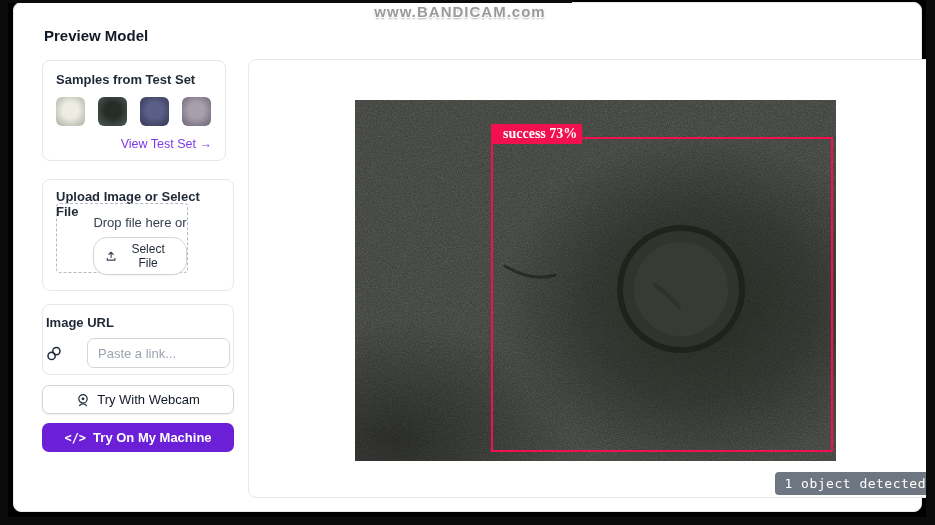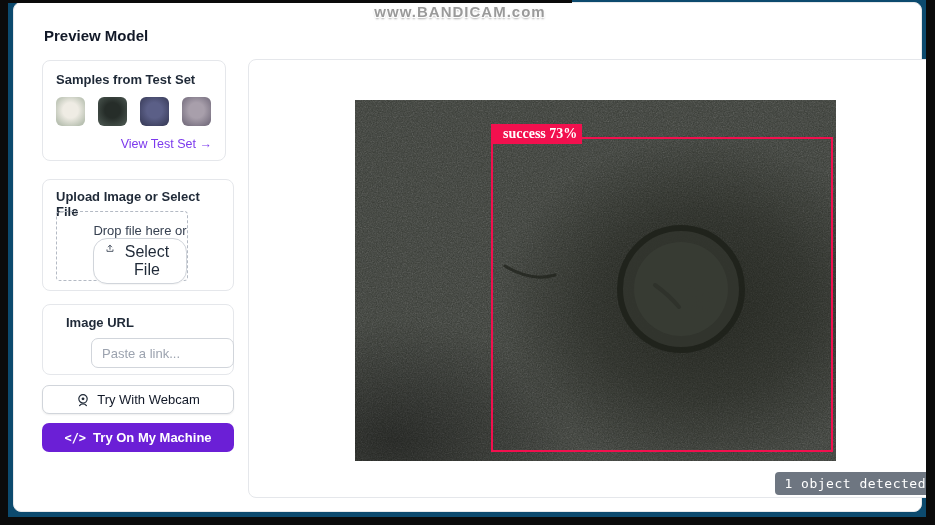--- a/index.html
+++ b/index.html
@@ -1,17 +1,17 @@
 <!DOCTYPE html>
 <html style="--purple: #6b1fd6; --purple_link: #7c3aed; --pink: #f2104e; --badge_gray: #6e7681;"><head>
 <meta charset="utf-8">
 <style>
   * { margin:0; padding:0; box-sizing:border-box; }
   html,body { width:935px; height:525px; background:#fff; font-family:"Liberation Sans", sans-serif; overflow:hidden; }
-  .stage { position:relative; width:935px; height:525px; background:#0c4a6e; }
+  .stage { position:relative; width:935px; height:525px; background:#000000; }
 
   
   .frame { position:absolute; background:#0b0b0b; z-index:40; }
   .frame-left  { left:0; top:0; width:8px; height:525px; }
   .frame-right { left:926px; top:0; width:9px; height:525px; }
   .frame-bottom{ left:0; top:517px; width:935px; height:8px; }
   .frame-top   { left:0; top:0; width:572px; height:3px; }
 
   .outer-card { position:absolute; left:13px; top:2px; width:909px; height:510px;
     border:1px solid #e7e8ea; border-radius:8px; background:#fff; }
@@ -26,29 +26,29 @@
   .panel-title { font-size:13px; font-weight:600; color:#1f2937; }
 
   
   .samples-panel { left:28px; top:57px; width:184px; height:101px; padding:11px 13px; }
   .thumb-row { display:flex; gap:13px; margin-top:10px; }
   .thumb { width:29px; height:29px; border-radius:6px; background:#888; }
   .view-link { position:absolute; right:13px; bottom:9px; font-size:12.5px; color:var(--purple_link,#7c3aed); cursor:pointer; }
 
   
   .upload-panel { left:28px; top:176px; width:192px; height:112px; padding:9px 13px; }
-  .dropzone { position:absolute; left:13px; top:31px; width:132px; height:70px;
+  .dropzone { position:absolute; left:13px; top:23px; width:132px; height:70px;
     border:1px dashed #b4bac4; border-radius:4px; text-align:center;padding-left:36px; }
   .drop-text { font-size:13px; color:#374151; margin-top:11px; }
-  .select-btn { display:inline-flex; align-items:flex-start; gap:6px; 
+  .select-btn { display:inline-flex; align-items:center; gap:6px; margin-top:7px;
     border:1px solid #d1d5db; border-radius:14px; background:#fff; padding:4px 12px;
-    font-size:16px; color:#1f2937; box-shadow:0 1px 1px rgba(0,0,0,.04); cursor:pointer; font-family:inherit; }
+    font-size:12px; color:#1f2937; box-shadow:0 1px 1px rgba(0,0,0,.04); cursor:pointer; font-family:inherit; }
 
   
-  .url-panel { left:28px; top:301px; width:192px; height:71px; padding:10px 23px; }
+  .url-panel { left:28px; top:301px; width:192px; height:71px; padding:10px 3px; }
   .url-row { display:flex; align-items:center; gap:25px; margin-top:8px; }
   .url-input { width:143px; height:30px; border:1px solid #d1d5db; border-radius:7px;
     padding:0 10px; font-size:13px; color:#374151; font-family:inherit; outline:none; }
   .url-input::placeholder { color:#9ca3af; }
 
   
   .wide-btn { position:absolute; left:28px; width:192px; height:29px; border-radius:7px;
     display:flex; align-items:center; justify-content:center; gap:7px; font-size:13px; cursor:pointer; font-family:inherit; }
   .webcam-btn { top:382px; background:#fff; border:1px solid #d1d5db; color:#111827;
     box-shadow:0 1px 2px rgba(0,0,0,.07); }

